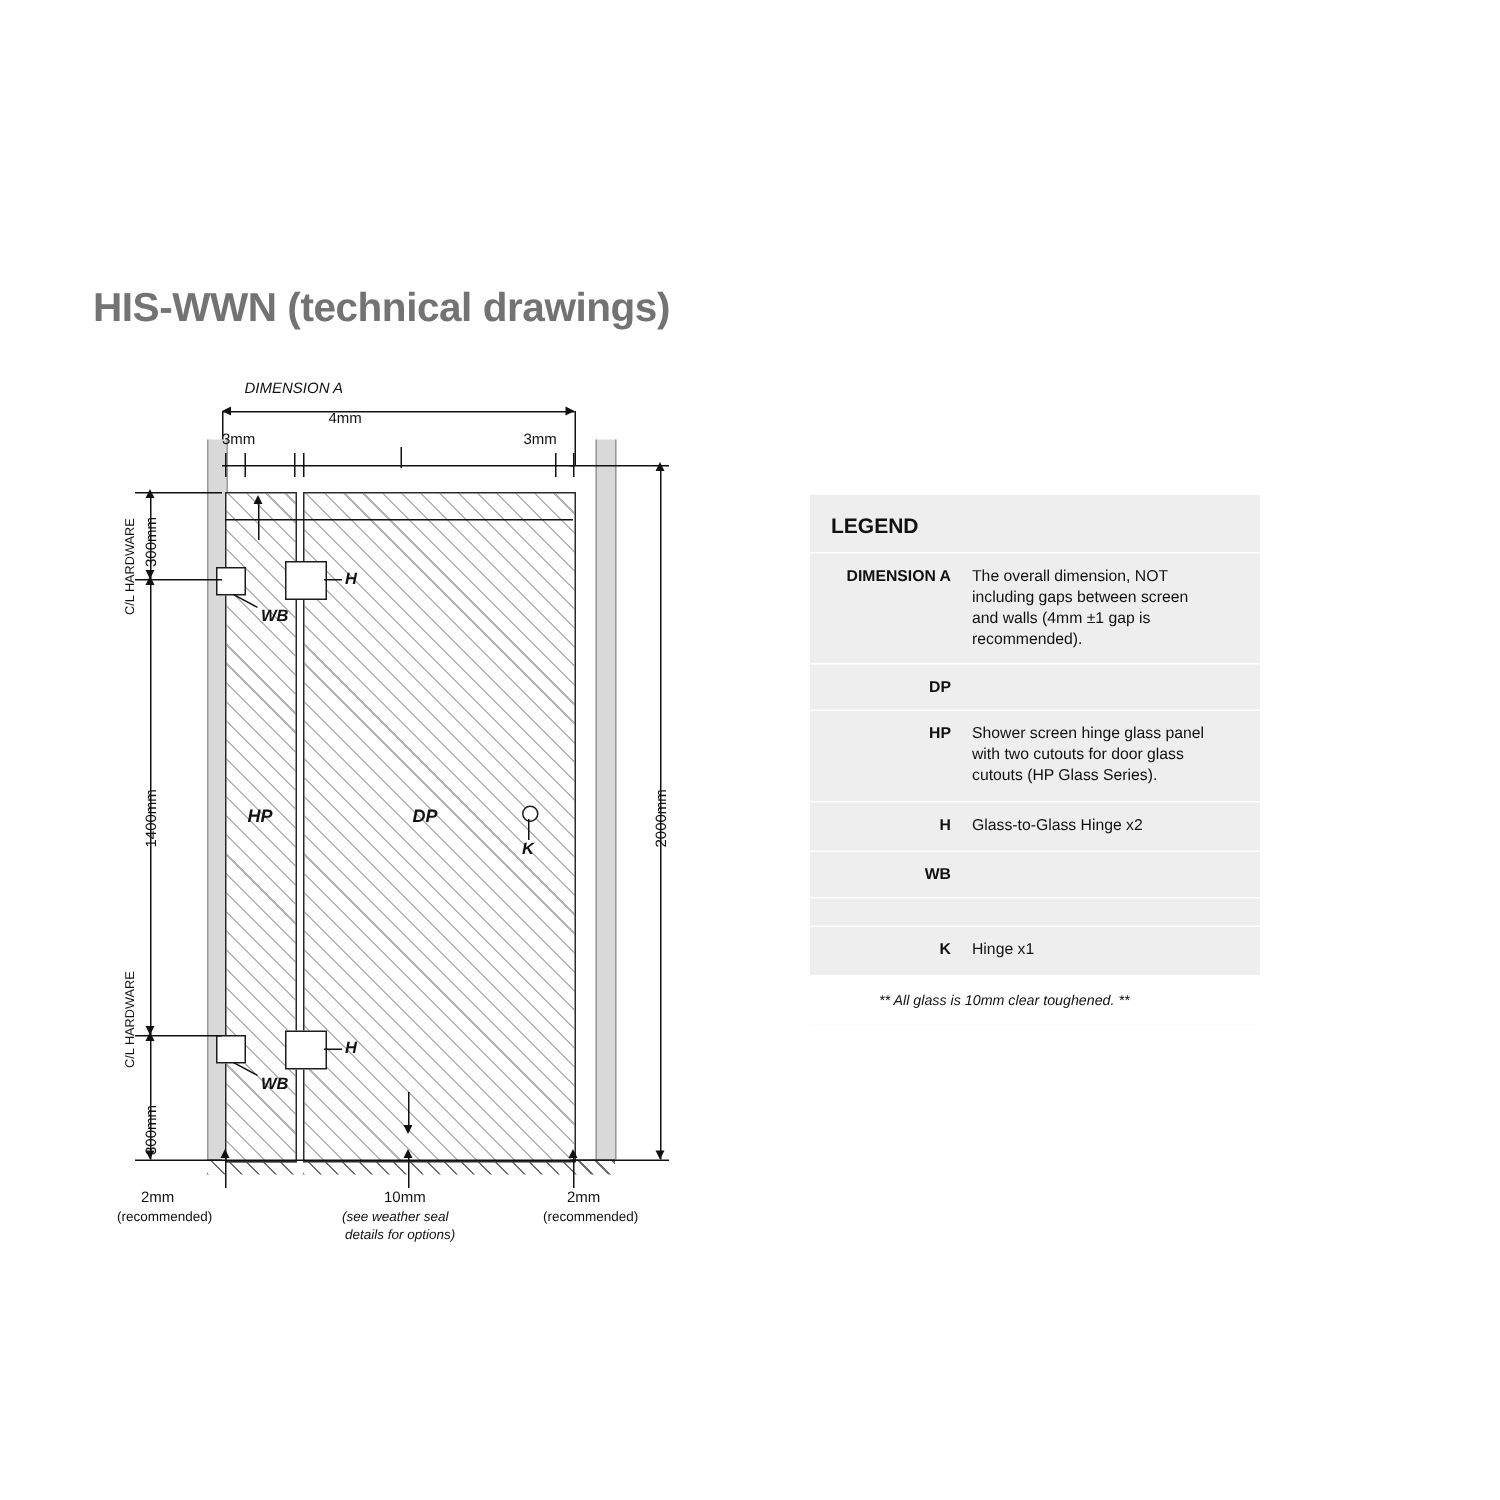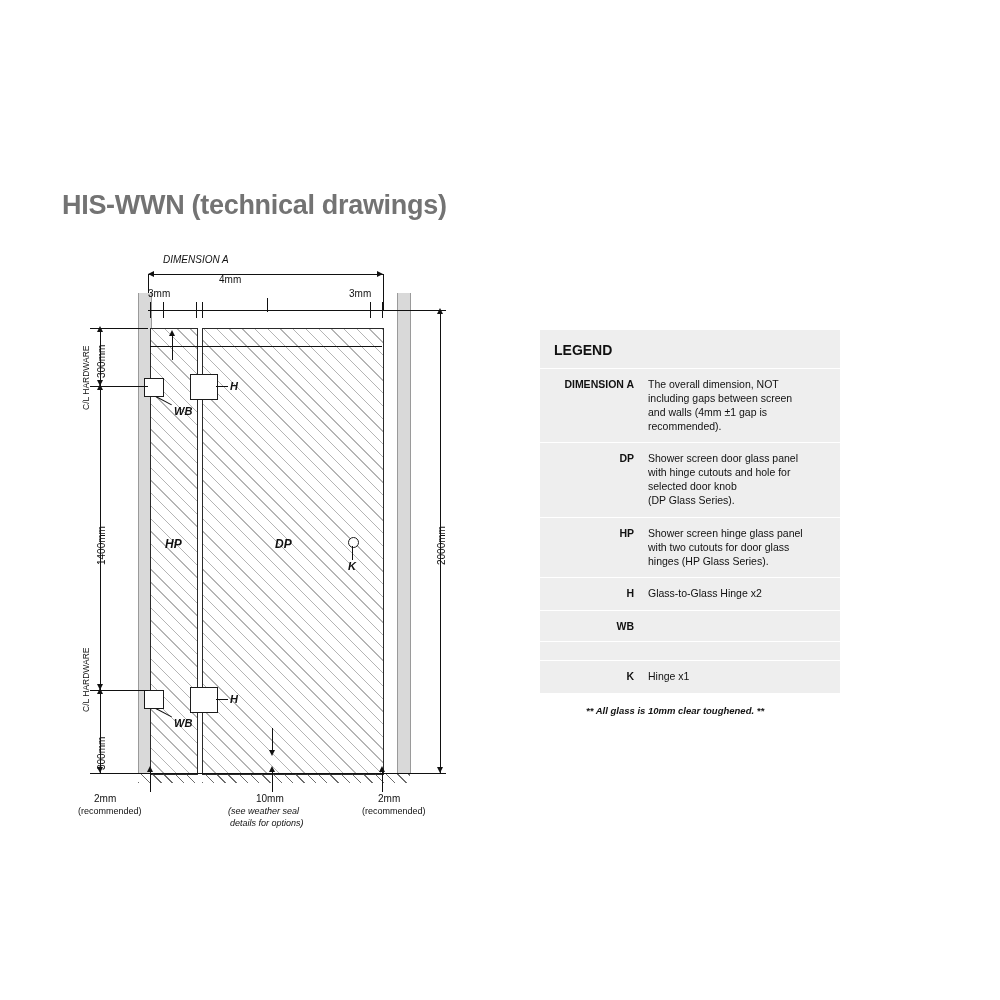--- a/index.html
+++ b/index.html
@@ -143,21 +143,21 @@
     line-height: 1.32;
     font-size: 10.5px;
     color: #111;
     white-space: nowrap;
   }
   #legend .row.wb .v { position: relative; }
   #legend .note {
     padding: 12px 10px 10px 46px;
     font-size: 9.5px;
     font-style: italic;
-    font-weight: bold;
+    font-weight: normal;
     color: #111;
     background: #ffffff;
   }
   #legend .spacer { height: 18px; border-top: 1px solid #ffffff; }
 </style>
 </head>
 <body>
 
 <div id="page-title">HIS-WWN (technical drawings)</div>
 
@@ -277,34 +277,28 @@
     <div class="v">
       <div>The overall dimension, NOT</div>
       <div>including gaps between screen</div>
       <div>and walls (4mm ±1 gap is</div>
       <div>recommended).</div>
     </div>
   </div>
 
   <div class="row">
     <div class="k">DP</div>
-    <div class="v">
-      <div>Shower screen door glass panel</div>
-      <div>with hinge cutouts and hole for</div>
-      <div>selected door knob</div>
-      <div>(DP Glass Series).</div>
-    </div>
   </div>
 
   <div class="row">
     <div class="k">HP</div>
     <div class="v">
       <div>Shower screen hinge glass panel</div>
       <div>with two cutouts for door glass</div>
-      <div>hinges (HP Glass Series).</div>
+      <div>cutouts (HP Glass Series).</div>
     </div>
   </div>
 
   <div class="row">
     <div class="k">H</div>
     <div class="v">
       <div>Glass-to-Glass Hinge x2</div>
     </div>
   </div>
 

